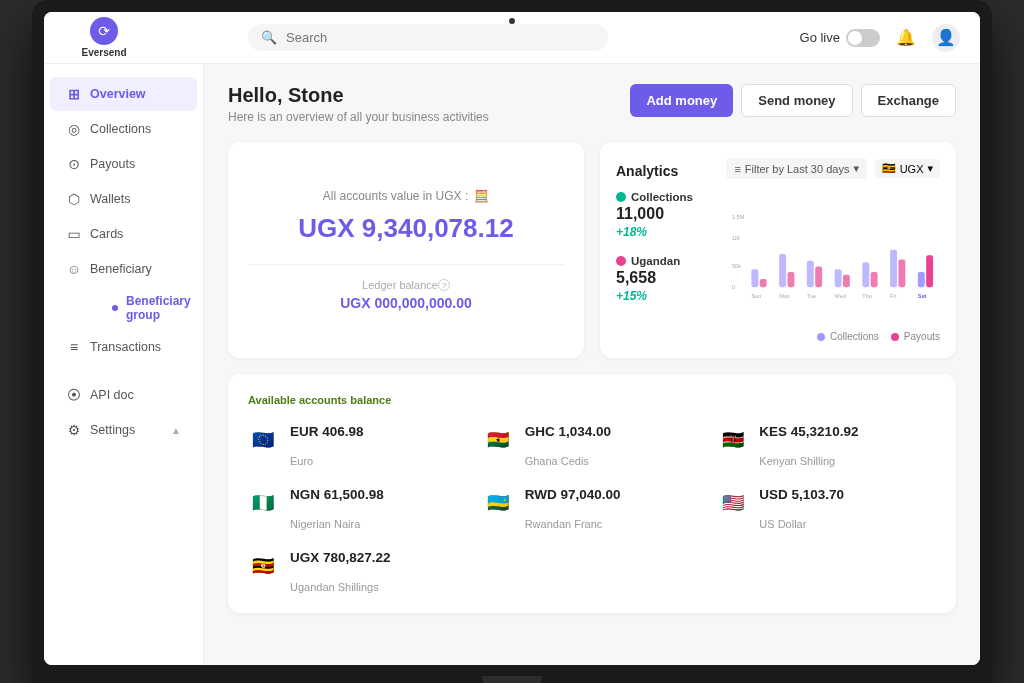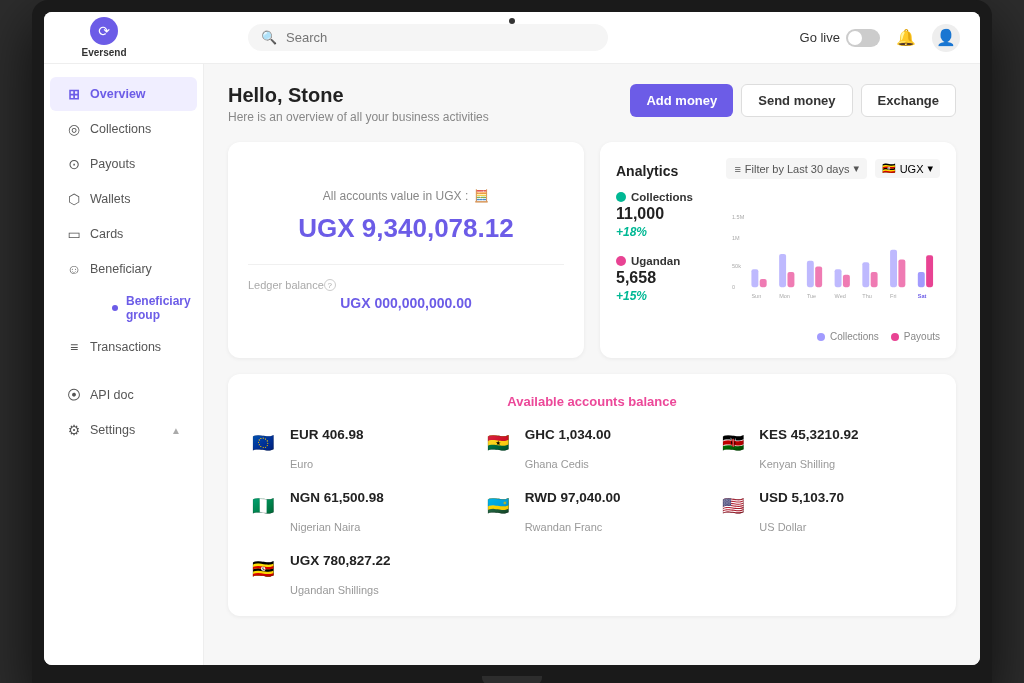--- a/index.html
+++ b/index.html
@@ -257,20 +257,21 @@
       border-top: 1px solid #f0f0f0;
       padding-top: 14px;
       width: 100%;
       text-align: center;
     }
     .ledger-label {
       font-size: 11px;
       color: #aaa;
       display: flex;
       align-items: center;
+      justify-content: center;
     }
     .ledger-amount {
       font-size: 14px;
       font-weight: 700;
       color: #6c5ce7;
       margin-top: 4px;
     }
     .analytics-card {
       padding: 16px;
     }
@@ -377,25 +378,24 @@
       height: 8px;
       border-radius: 50%;
     }
     .accounts-card {
       background: white;
       border-radius: 12px;
       padding: 20px;
       box-shadow: 0 1px 4px rgba(0,0,0,0.06);
     }
     .accounts-title {
-      font-size: 13px;
+      font-size: 11px;
       font-weight: 600;
-      color: #ec4899;
+      color: #4d7c0f;
       margin-bottom: 18px;
-      text-align: center;
     }
     .accounts-grid {
       display: grid;
       grid-template-columns: repeat(3, 1fr);
       gap: 20px 16px;
     }
     .account-item {
       display: flex;
       align-items: flex-start;
       gap: 10px;

